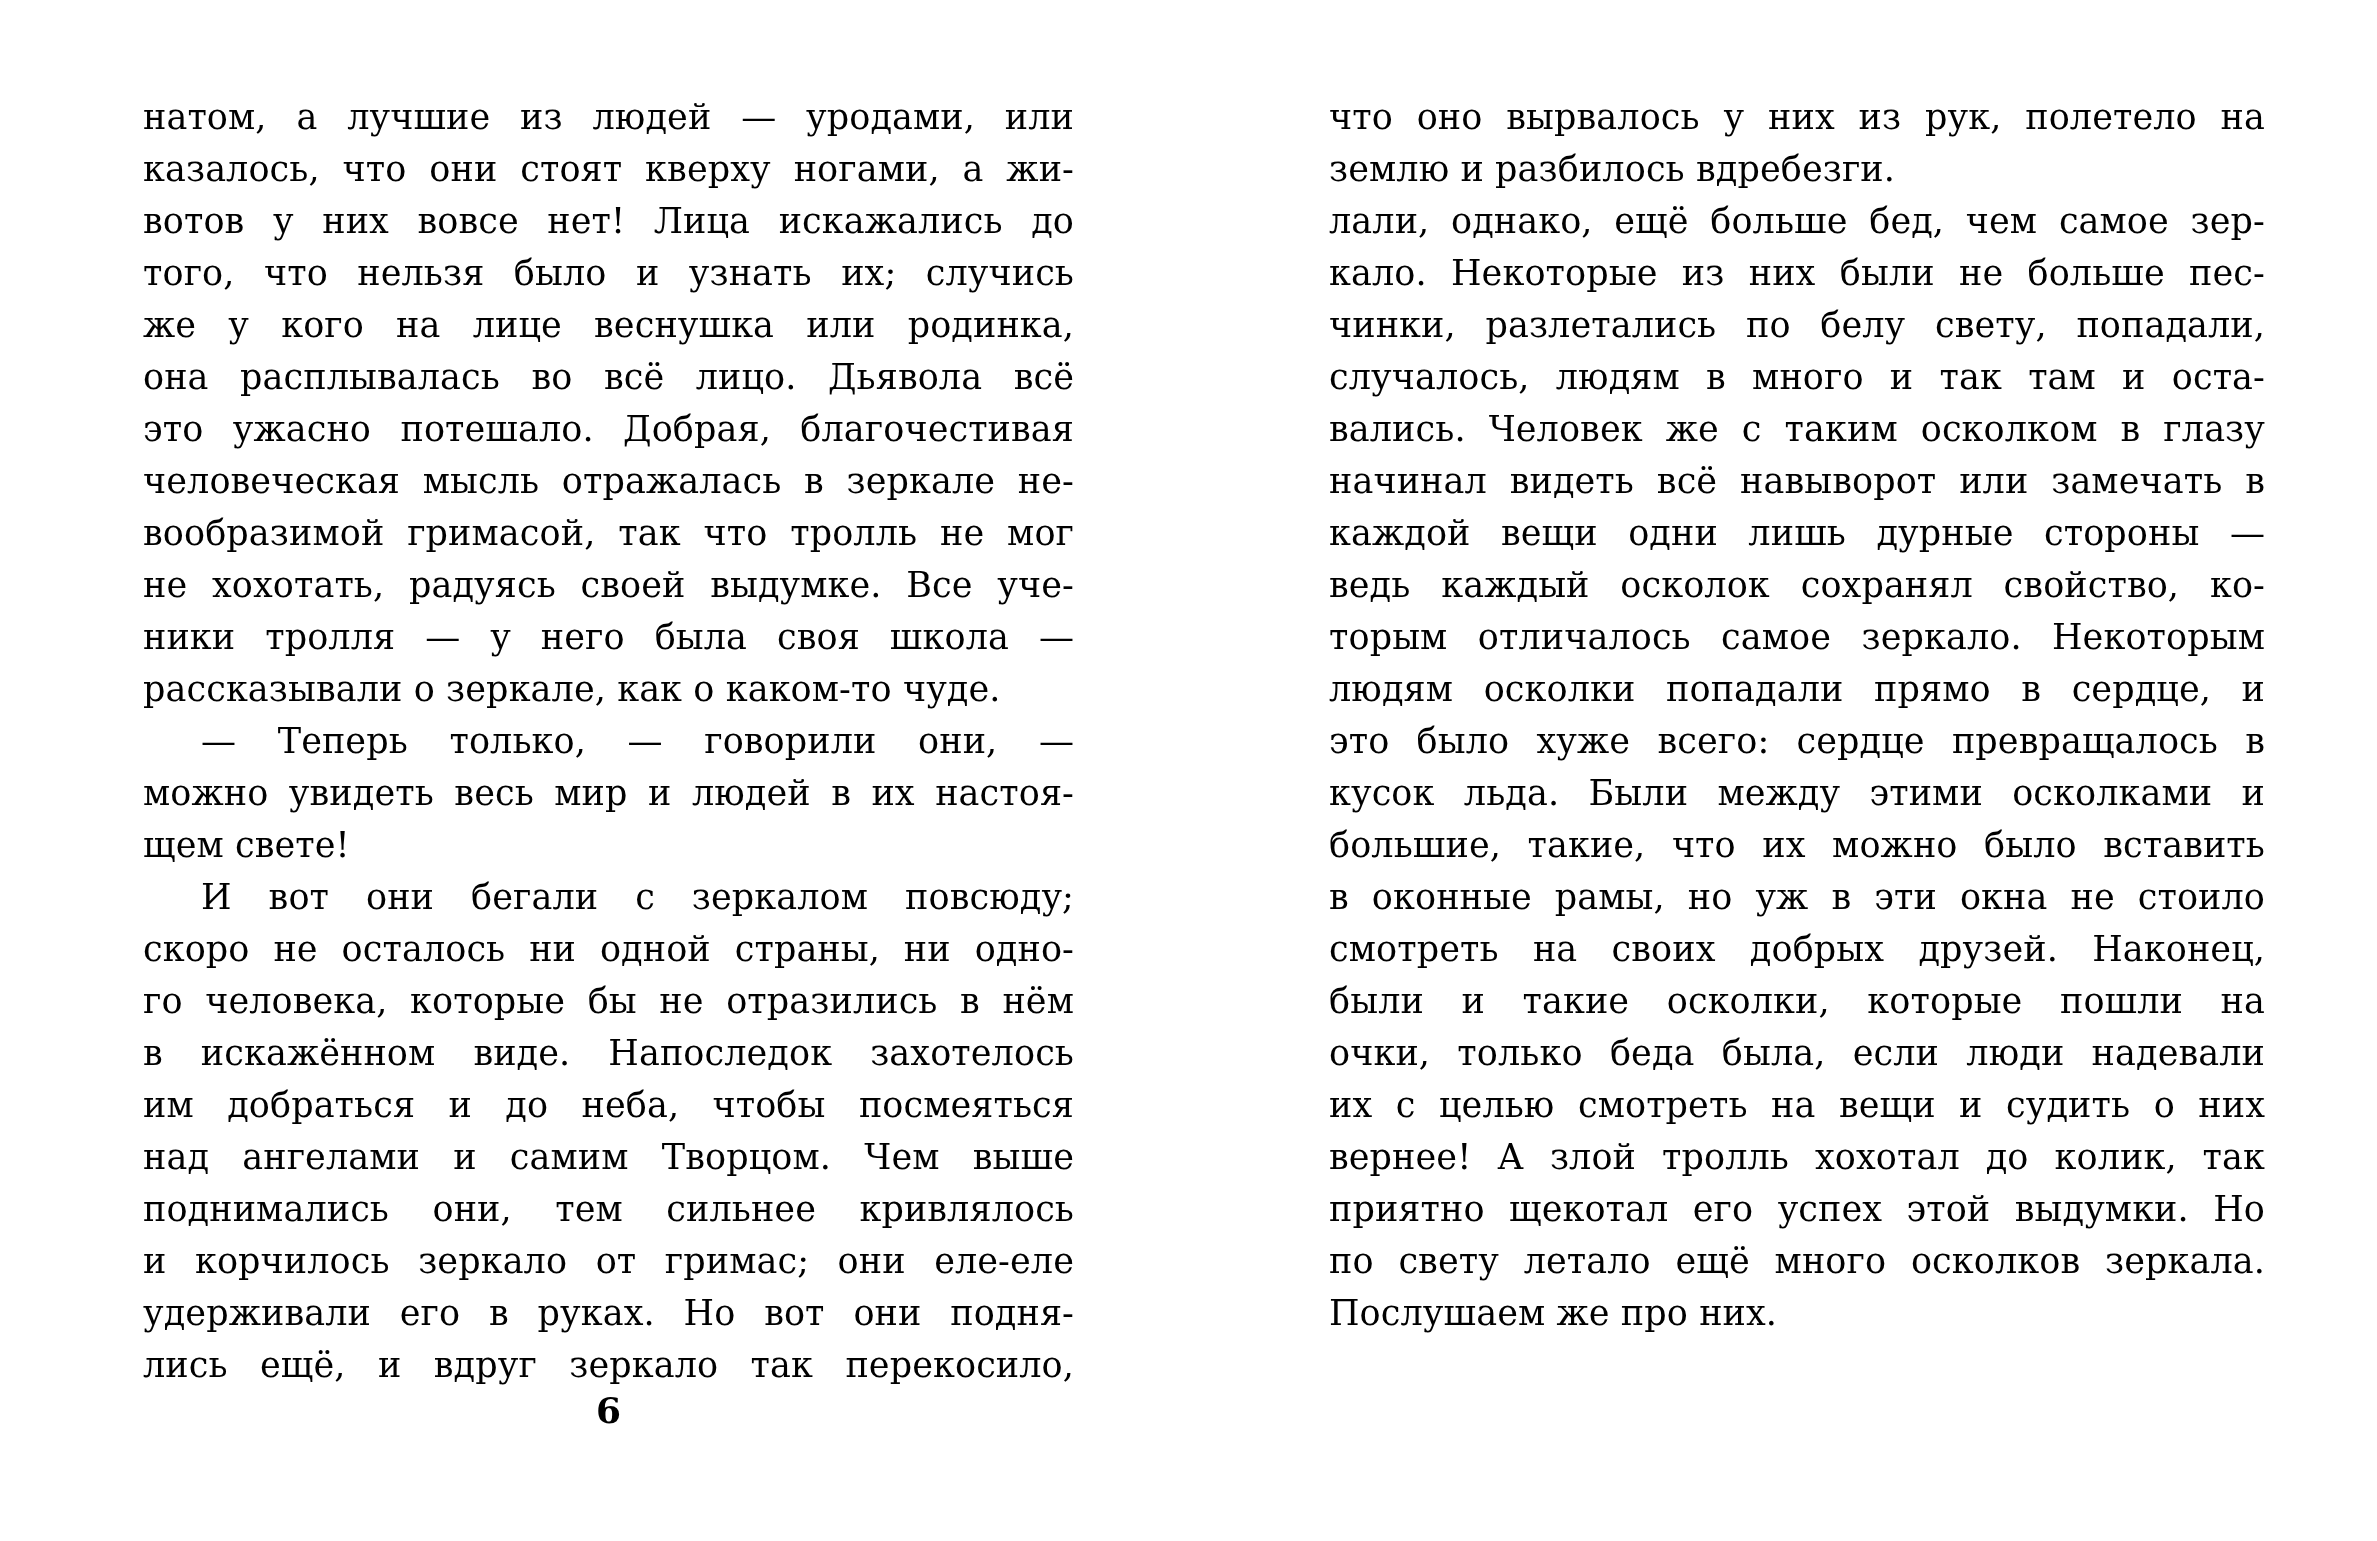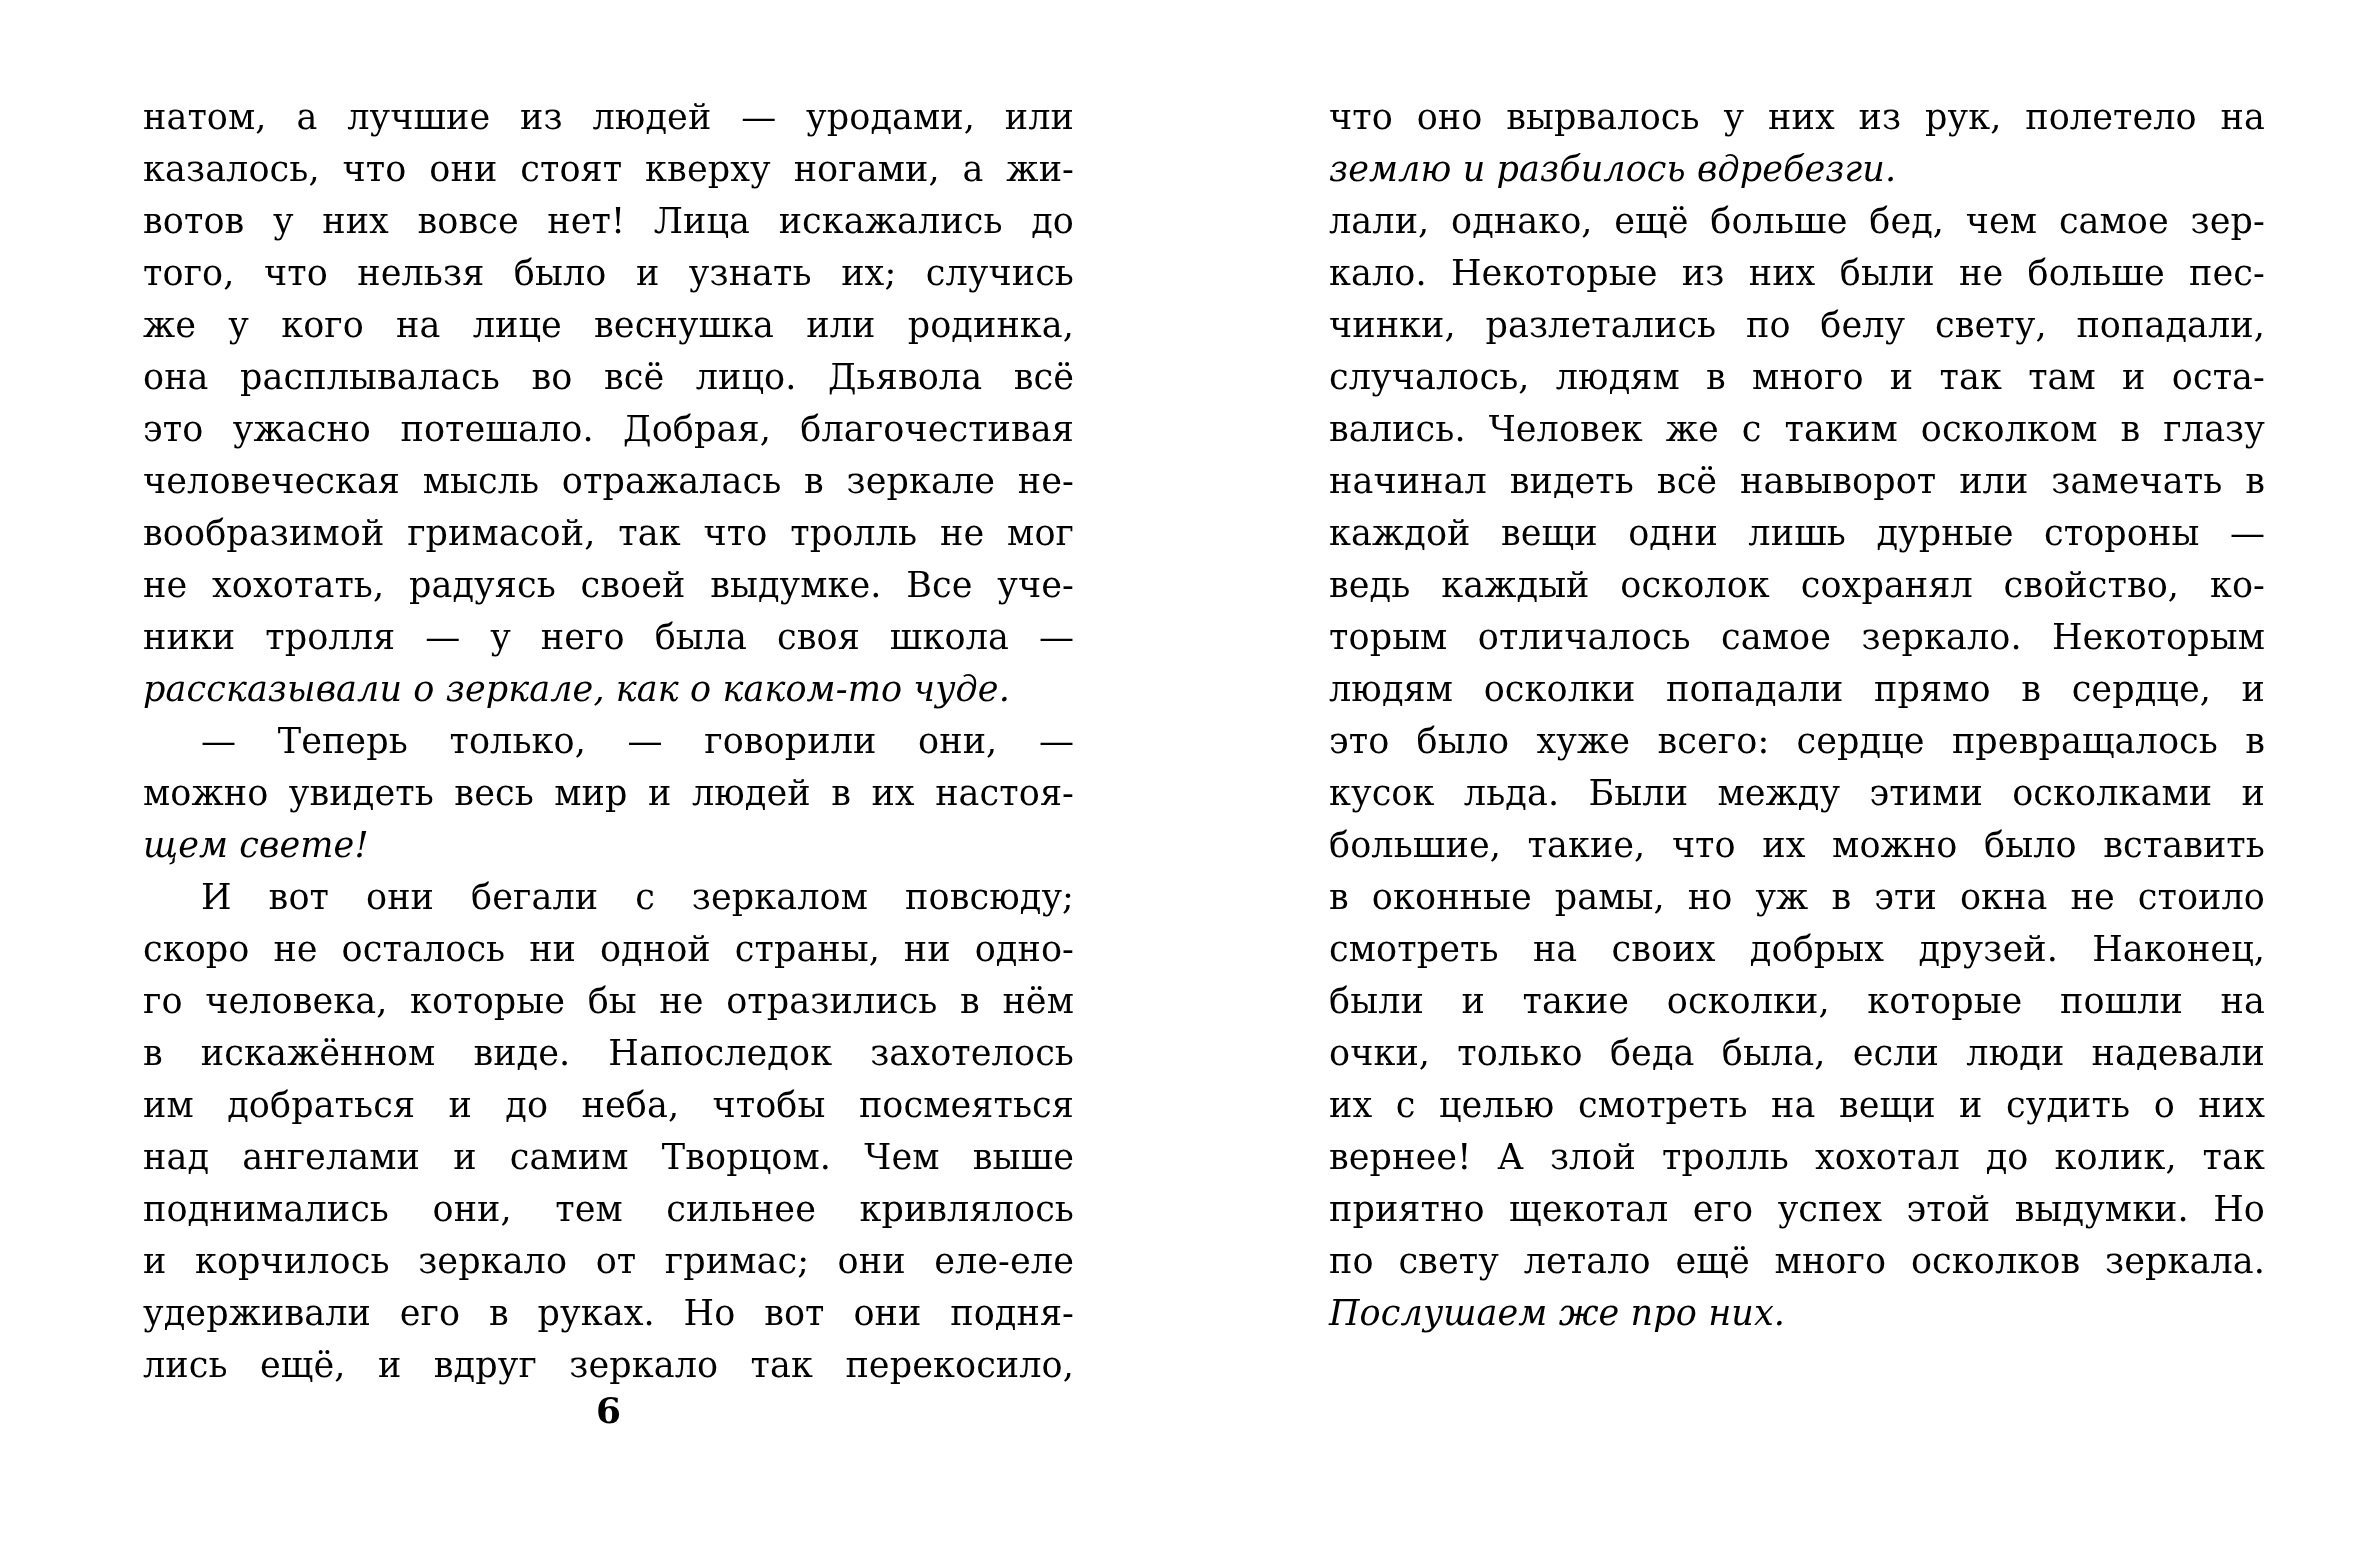--- a/index.html
+++ b/index.html
@@ -40,21 +40,20 @@
       display: block;
       height: 52px;
       white-space: nowrap;
       overflow: visible;
       text-align: justify;
       text-align-last: justify;
     }
     .line.last {
       text-align: left;
       text-align-last: left;
-      font-style: italic;
     }
     .line.indent {
       padding-left: 58px;
     }
 
     .page-number {
       position: absolute;
       left: 143px;
       width: 931px;
       top: 1389px;

